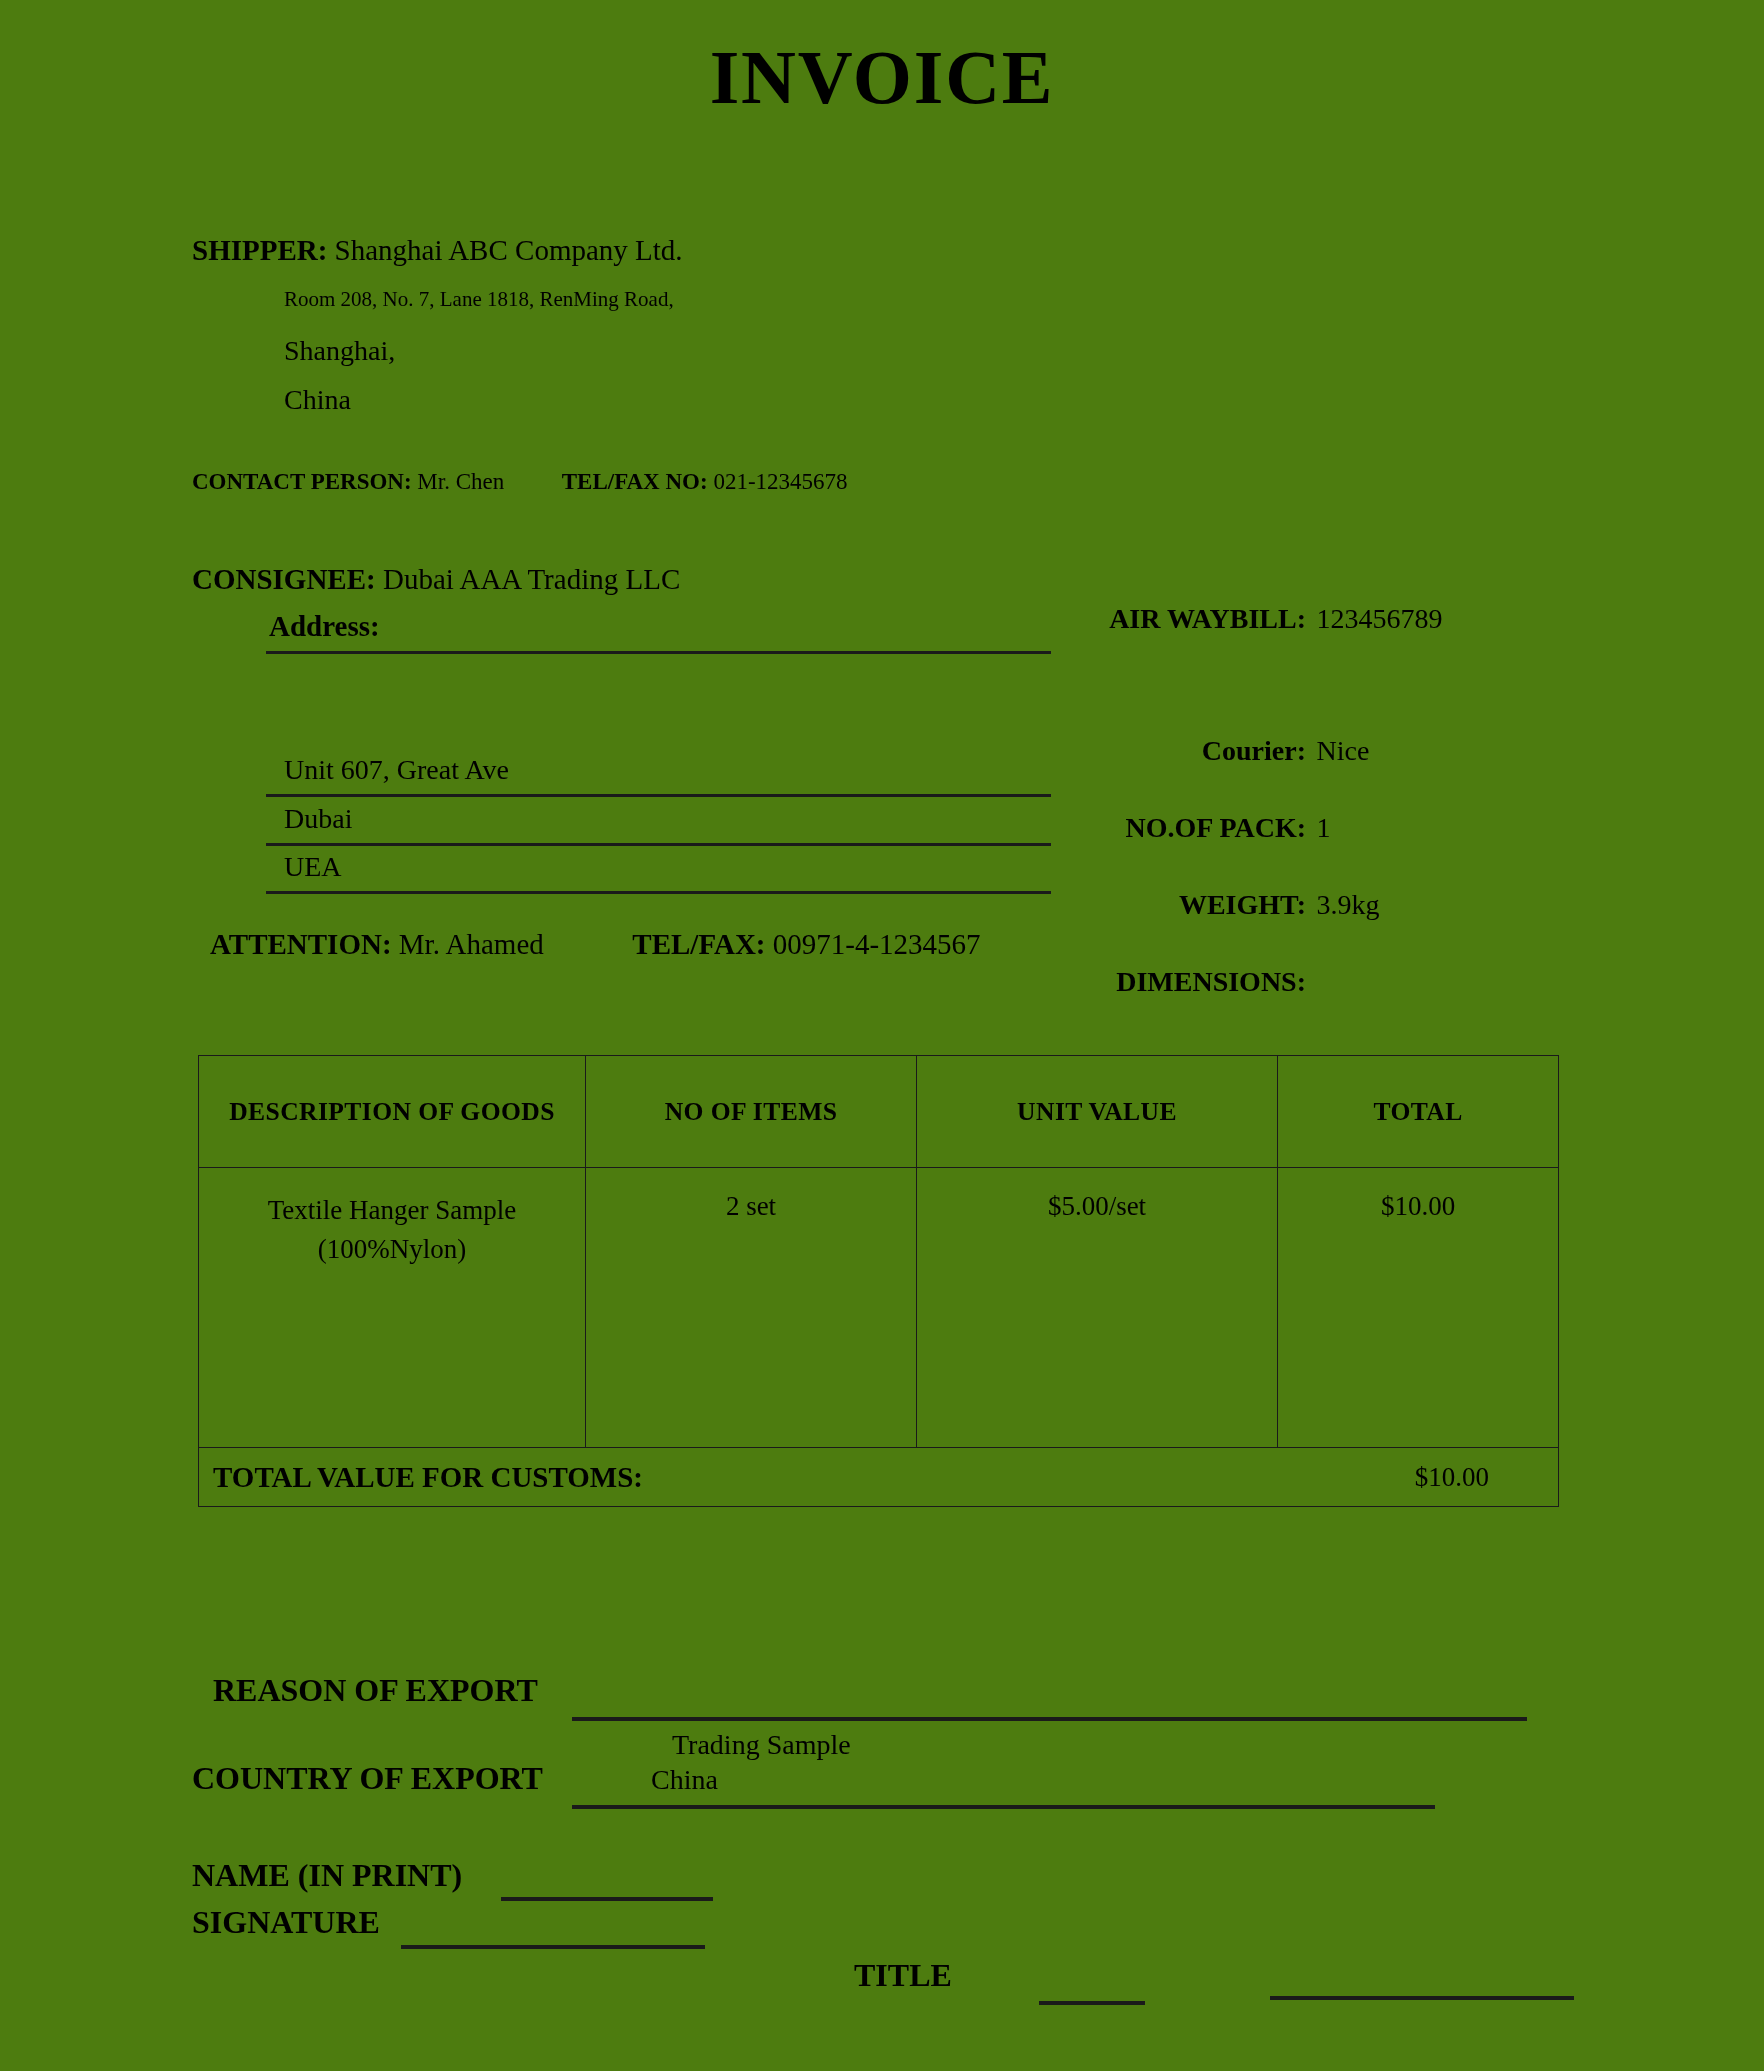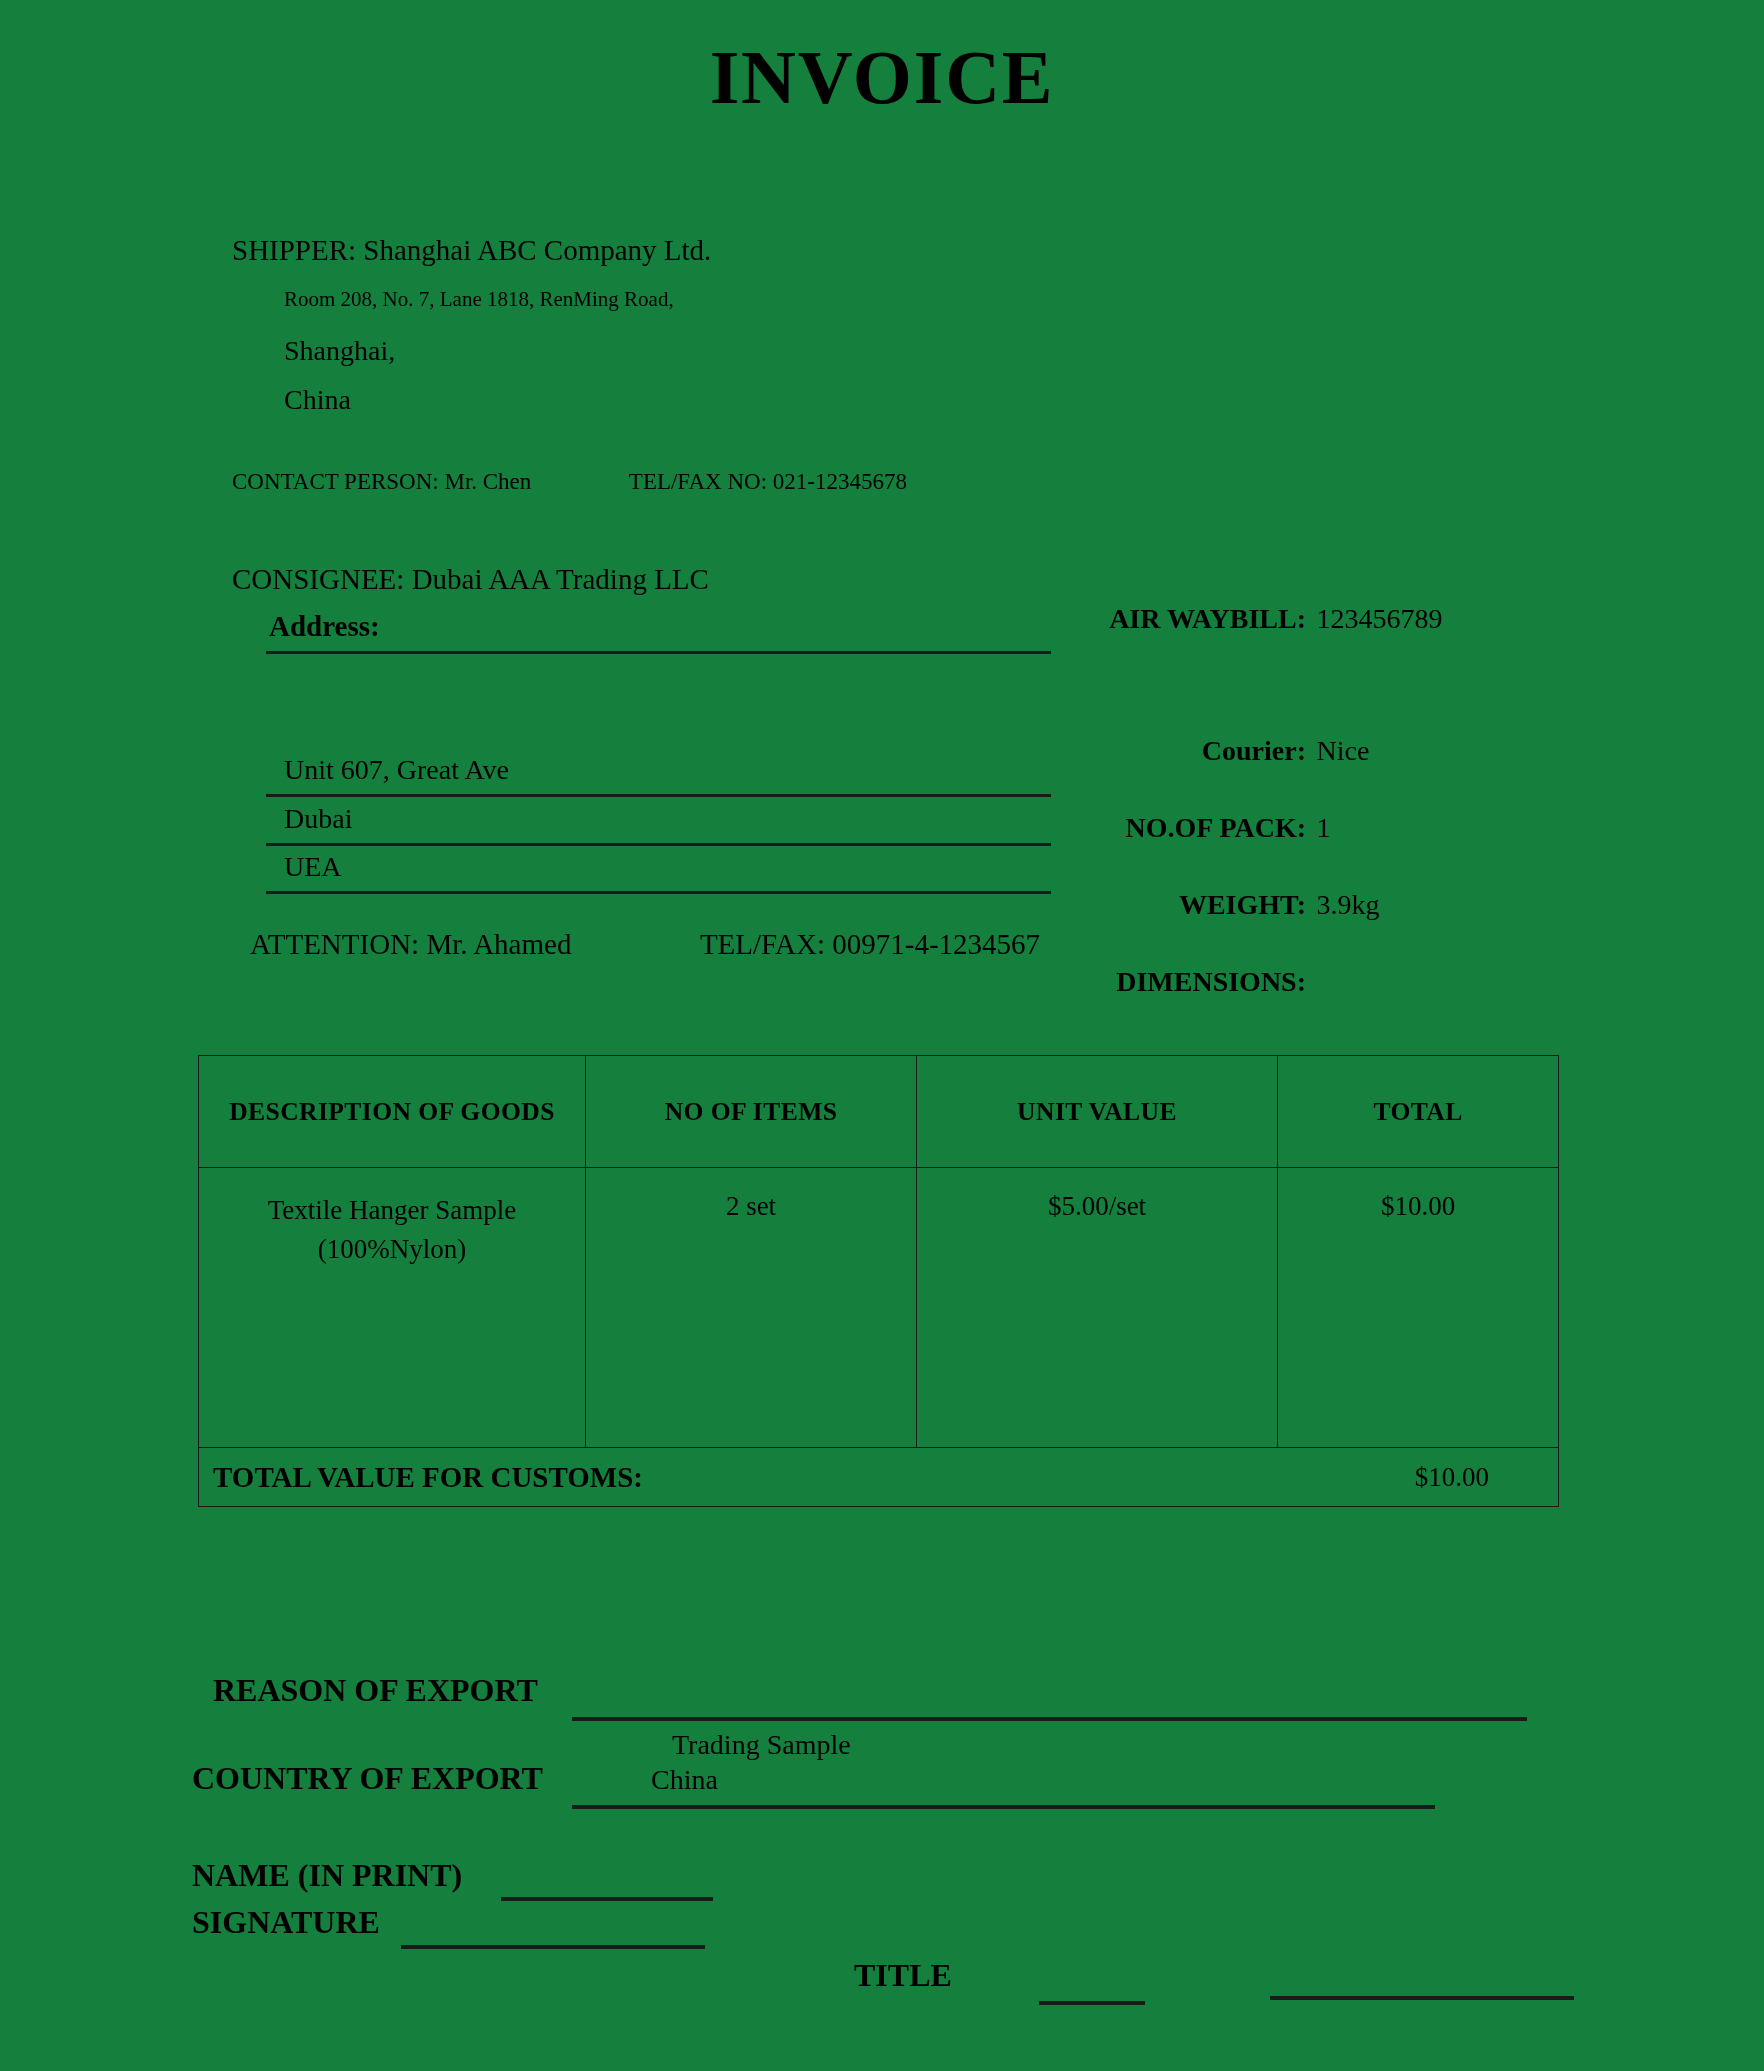--- a/index.html
+++ b/index.html
@@ -13,40 +13,39 @@
     font-family: "Liberation Serif", "DejaVu Serif", serif;
     color: #000000;
     position: relative;
     overflow: hidden;
   }
 
   .page {
     position: relative;
     width: 1764px;
     height: 2071px;
-    background: #15803d;
+    background: #4d7c0f;
   }
 
   
   .doc-title {
     position: absolute;
     top: 34px;
     left: 0;
     width: 1764px;
     text-align: center;
     font-size: 76px;
     font-weight: bold;
     letter-spacing: 1.8px;
     font-family: "Liberation Serif", "DejaVu Serif", serif;
   }
 
   
   .lbl {
-    font-weight: normal;
-    margin-left: 40px;
+    font-weight: bold;
   }
   .val {
     font-weight: normal;
   }
 
   .row {
     position: absolute;
     white-space: nowrap;
     font-size: 28px;
     line-height: 1.15;

